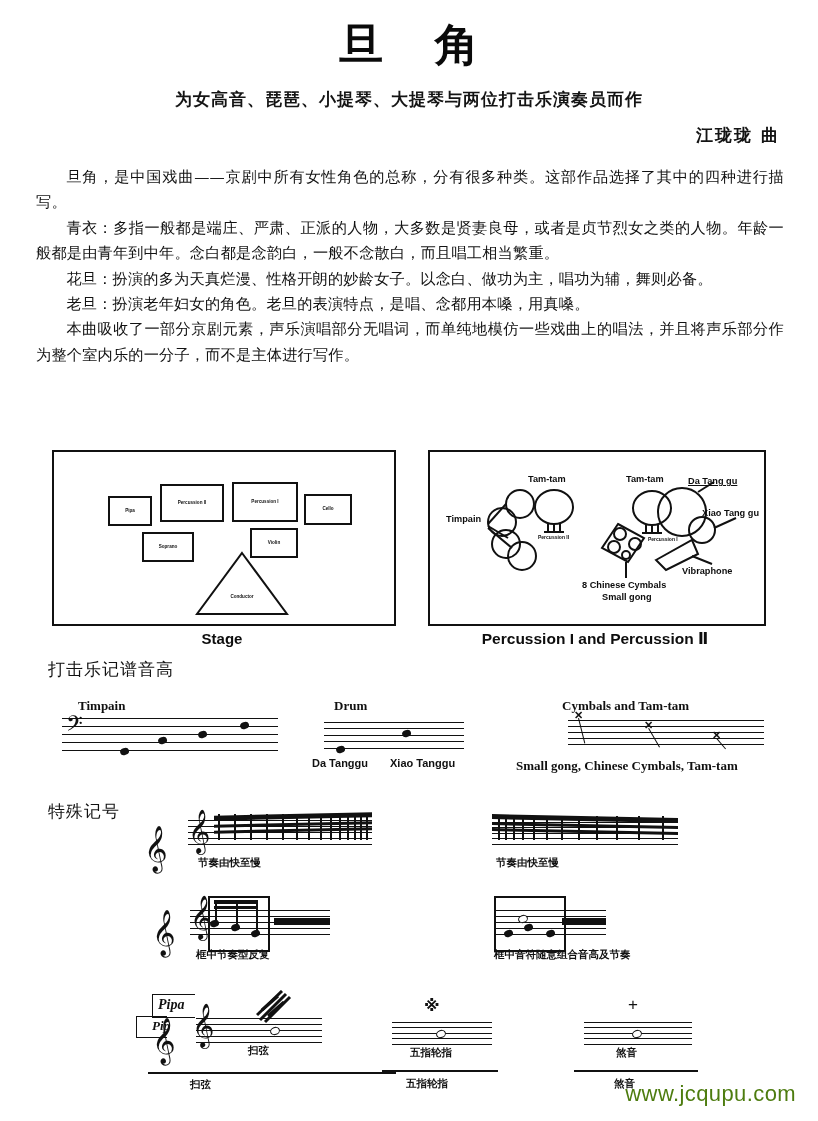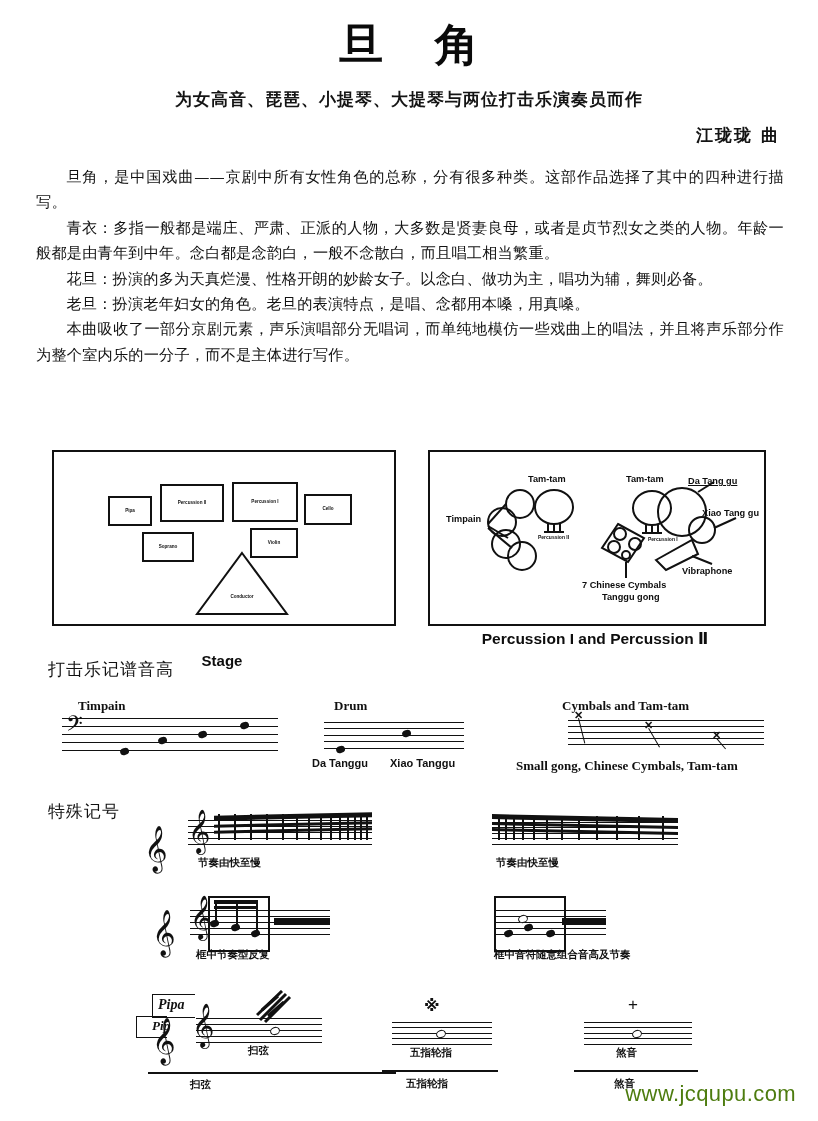--- a/index.html
+++ b/index.html
@@ -41,21 +41,21 @@
 
   
   .diagram{position:absolute;border:2px solid #111;background:#fff;}
   #stage-box{left:52px;top:450px;width:340px;height:172px;}
   #perc-box{left:428px;top:450px;width:334px;height:172px;}
   .diagram-caption{
     position:absolute;text-align:center;
     font-family:"Liberation Sans","DejaVu Sans",sans-serif;
     font-weight:700;font-size:15px;color:#0d0d0d;
   }
-  #stage-caption{left:52px;top:630px;width:340px;margin-top:22px;}
+  #stage-caption{left:52px;top:630px;width:340px;}
   #perc-caption{left:428px;top:630px;width:334px;font-size:15.5px;}
 
   .st-box{
     position:absolute;border:2px solid #111;background:#fff;
     display:flex;align-items:center;justify-content:center;
     font-family:"Liberation Sans","DejaVu Sans",sans-serif;
     font-size:4.6px;font-weight:700;color:#111;
     text-align:center;line-height:1;
   }
   .st-tri{
@@ -208,22 +208,22 @@
     </svg>
 
     <div class="pl" style="left:16px;top:62px;">Timpain</div>
     <div class="pl" style="left:98px;top:22px;">Tam-tam</div>
     <div class="pl pl-sm" style="left:108px;top:82px;">Percussion II</div>
     <div class="pl" style="left:196px;top:22px;">Tam-tam</div>
     <div class="pl" style="left:258px;top:24px;text-decoration:underline;">Da Tang gu</div>
     <div class="pl" style="left:272px;top:56px;">Xiao Tang gu</div>
     <div class="pl pl-sm" style="left:218px;top:84px;">Percussion I</div>
     <div class="pl" style="left:252px;top:114px;">Vibraphone</div>
-    <div class="pl" style="left:152px;top:128px;">7 Chinese Cymbals</div>
-    <div class="pl" style="left:172px;top:140px;">Tanggu gong</div>
+    <div class="pl" style="left:152px;top:128px;">8 Chinese Cymbals</div>
+    <div class="pl" style="left:172px;top:140px;">Small gong</div>
   </div>
   <div class="diagram-caption" id="perc-caption">Percussion I  and Percussion Ⅱ</div>
 
   <div class="sec-head" id="head-notation">打击乐记谱音高</div>
 
   <div class="lbl-serif" style="left:78px;top:698px;">Timpain</div>
   <div class="staff" style="left:62px;top:718px;width:216px;height:34px;">
     <div class="ln" style="top:0;width:216px;"></div>
     <div class="ln" style="top:8px;width:216px;"></div>
     <div class="ln" style="top:16px;width:216px;"></div>

